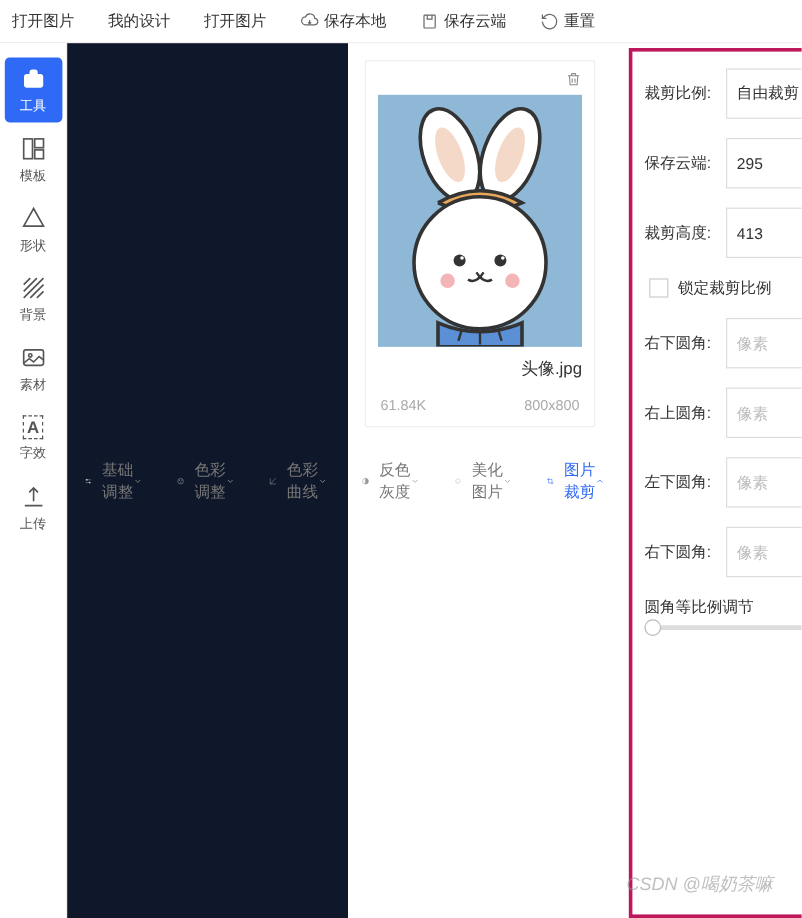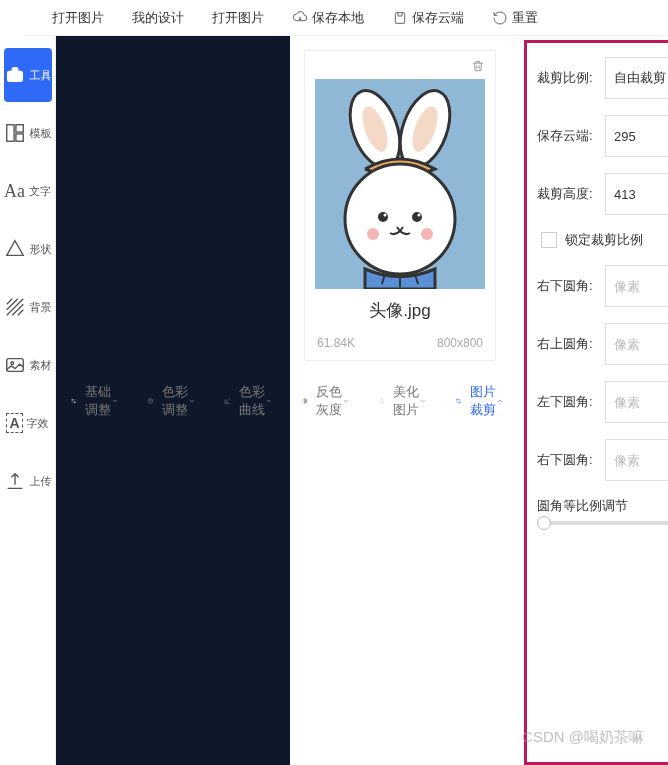--- a/index.html
+++ b/index.html
@@ -1,25 +1,25 @@
 <!DOCTYPE html>
 <html><head>
   <meta charset="utf-8">
   <style>
     * { margin: 0; padding: 0; box-sizing: border-box; font-family: "Microsoft YaHei", sans-serif; }
     body { background: #fff; width: 668px; height: 765px; overflow: hidden; position: relative; }
     
-    .topbar { display: flex; align-items: center; height: 36px; border-bottom: 1px solid #eee; padding: 0 28px; gap: 28px; font-size: 13px; color: #333; margin-left: 24px; }
+    .topbar { display: flex; align-items: center; height: 36px; border-bottom: 1px solid #eee; padding: 0 10px; gap: 28px; font-size: 13px; color: #333; }
     .topbar-item { display: flex; align-items: center; gap: 4px; cursor: pointer; }
     .topbar-item svg { width: 16px; height: 16px; }
     
     .main { display: flex; height: calc(100% - 36px); }
     
     .sidebar { width: 56px; background: #fff; border-right: 1px solid #eee; display: flex; flex-direction: column; align-items: center; padding-top: 12px; }
-    .sidebar-item { width: 48px; height: 54px; display: flex; flex-direction: row; align-items: center; justify-content: center; gap: 4px; font-size: 11px; color: #555; cursor: pointer; border-radius: 4px; margin-bottom: 4px; }
+    .sidebar-item { width: 48px; height: 54px; display: flex; flex-direction: column; align-items: center; justify-content: center; gap: 4px; font-size: 11px; color: #555; cursor: pointer; border-radius: 4px; margin-bottom: 4px; }
     .sidebar-item.active { background: #2f6af6; color: #fff; }
     .sidebar-item svg { width: 22px; height: 22px; }
     .sidebar-item.active svg { stroke: #fff; fill: #fff; }
     
     .panel { width: 234px; background: #0f172a; display: flex; flex-direction: row; }
     .accordion-item { display: flex; align-items: center; justify-content: space-between; padding: 10px 14px; font-size: 13px; color: #777; cursor: pointer; }
     .accordion-item.active { color: #2f6af6; }
     .accordion-item .left { display: flex; align-items: center; gap: 8px; }
     .accordion-item svg { width: 14px; height: 14px; }
     .chevron { width: 12px; height: 12px; }
@@ -38,24 +38,24 @@
     
     .panel-buttons { display: flex; justify-content: center; gap: 14px; padding: 12px 0; }
     .btn { width: 60px; height: 28px; border: none; font-size: 13px; cursor: pointer; border-radius: 2px; }
     .btn-primary { background: #2f6af6; color: #fff; }
     .btn-default { background: #eee; color: #666; }
     
     .canvas-area { flex: 1; padding: 14px; }
     .thumb-card { width: 192px; background: #fff; border: 1px solid #eee; padding: 10px; position: relative; border-radius: 2px; }
     .trash { position: absolute; top: 8px; right: 10px; color: #888; cursor: pointer; }
     .thumb-img { width: 170px; height: 210px; background: #8fb8d6; display: flex; align-items: center; justify-content: center; margin-top: 18px; overflow: hidden; }
-    .thumb-name { text-align: center; font-size: 17px; color: #333; margin-top: 10px; }
+    .thumb-name { text-align: right; font-size: 14px; color: #333; margin-top: 10px; }
     .thumb-meta { display: flex; justify-content: space-between; font-size: 12px; color: #aaa; margin-top: 14px; padding: 0 2px; }
     
-    .watermark { position: absolute; bottom: 18px; right: 24px; font-size: 15px; color: rgba(150,150,150,0.6); }
+    .watermark { position: absolute; bottom: 18px; right: 24px; font-size: 15px; color: rgba(150,150,150,0.6); font-style: italic; }
   </style>
 </head>
 <body>
 
 <div class="topbar">
   <div class="topbar-item">
       <span>打开图片</span>
     </div>
   <div class="topbar-item">
       <span>我的设计</span>
@@ -97,24 +97,20 @@
     </div>
     <div class="sidebar-item">
       <svg viewBox="0 0 24 24" fill="none" stroke="#555" stroke-width="1.5">
           <rect x="3" y="3" width="8" height="18"></rect>
           <rect x="13" y="3" width="8" height="8"></rect>
           <rect x="13" y="13" width="8" height="8"></rect>
         </svg>
       <span>模板</span>
     </div>
     <div class="sidebar-item">
-      <span style="font-size:18px;font-family:Georgia">Aa</span>
-      <span>文字</span>
-    </div>
-    <div class="sidebar-item">
       <svg viewBox="0 0 24 24" fill="none" stroke="#555" stroke-width="1.5">
           <path d="M12 3l9 16H3z"></path>
         </svg>
       <span>形状</span>
     </div>
     <div class="sidebar-item">
       <svg viewBox="0 0 24 24" fill="none" stroke="#555" stroke-width="1.5">
           <path d="M3 21L21 3M3 15L15 3M3 9L9 3M9 21L21 9M15 21L21 15"></path>
         </svg>
       <span>背景</span>

